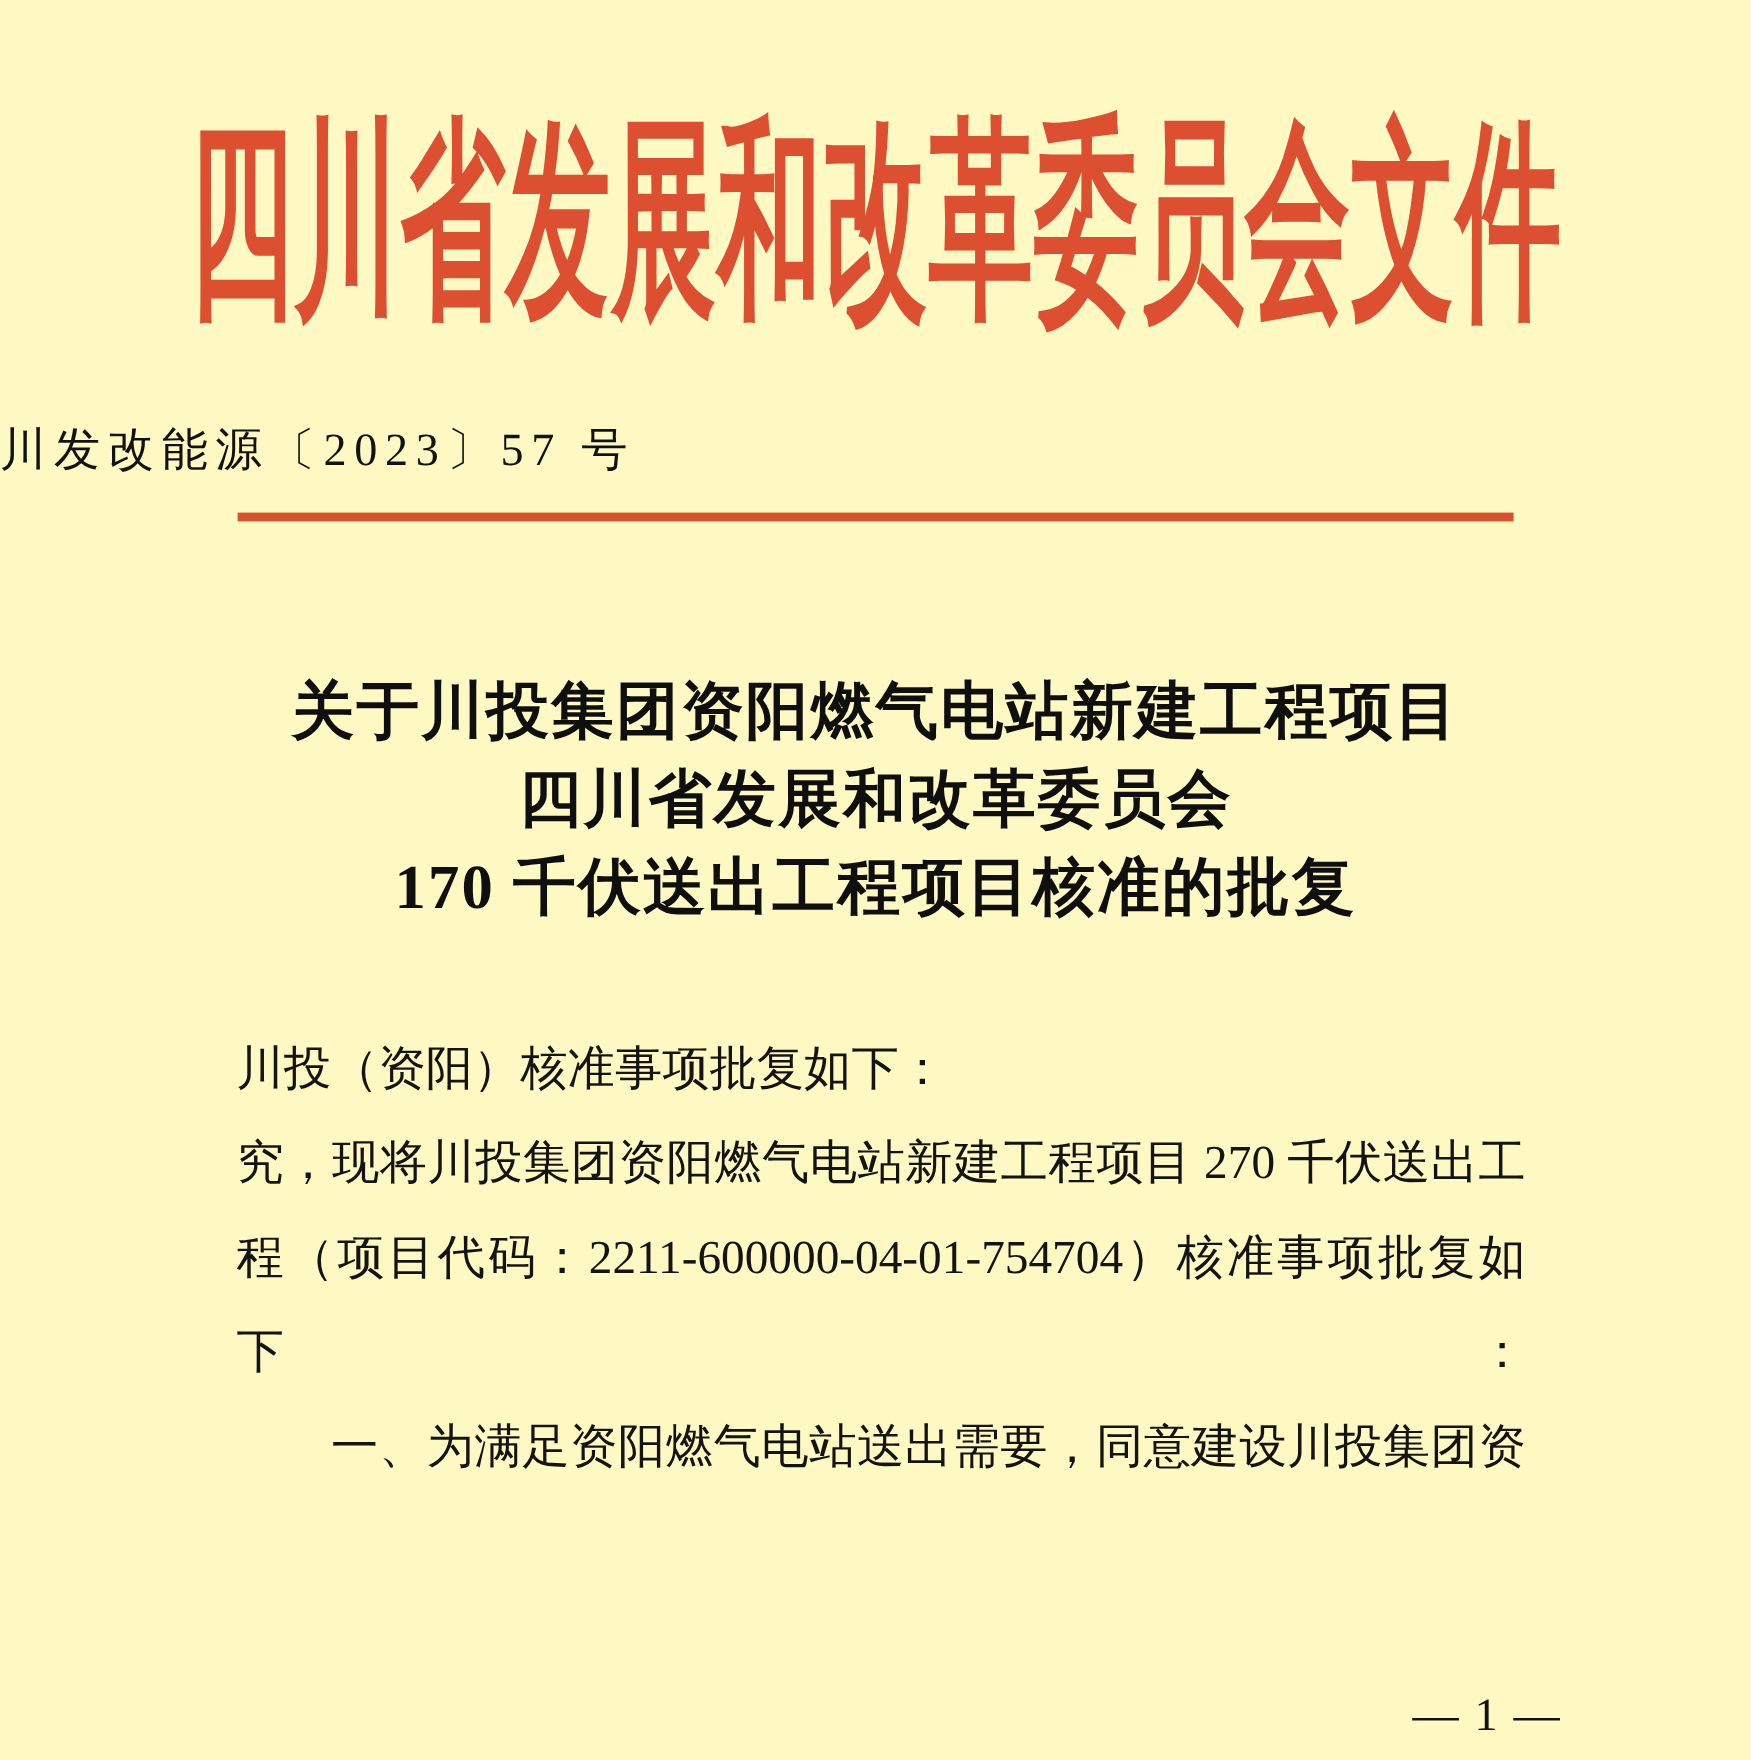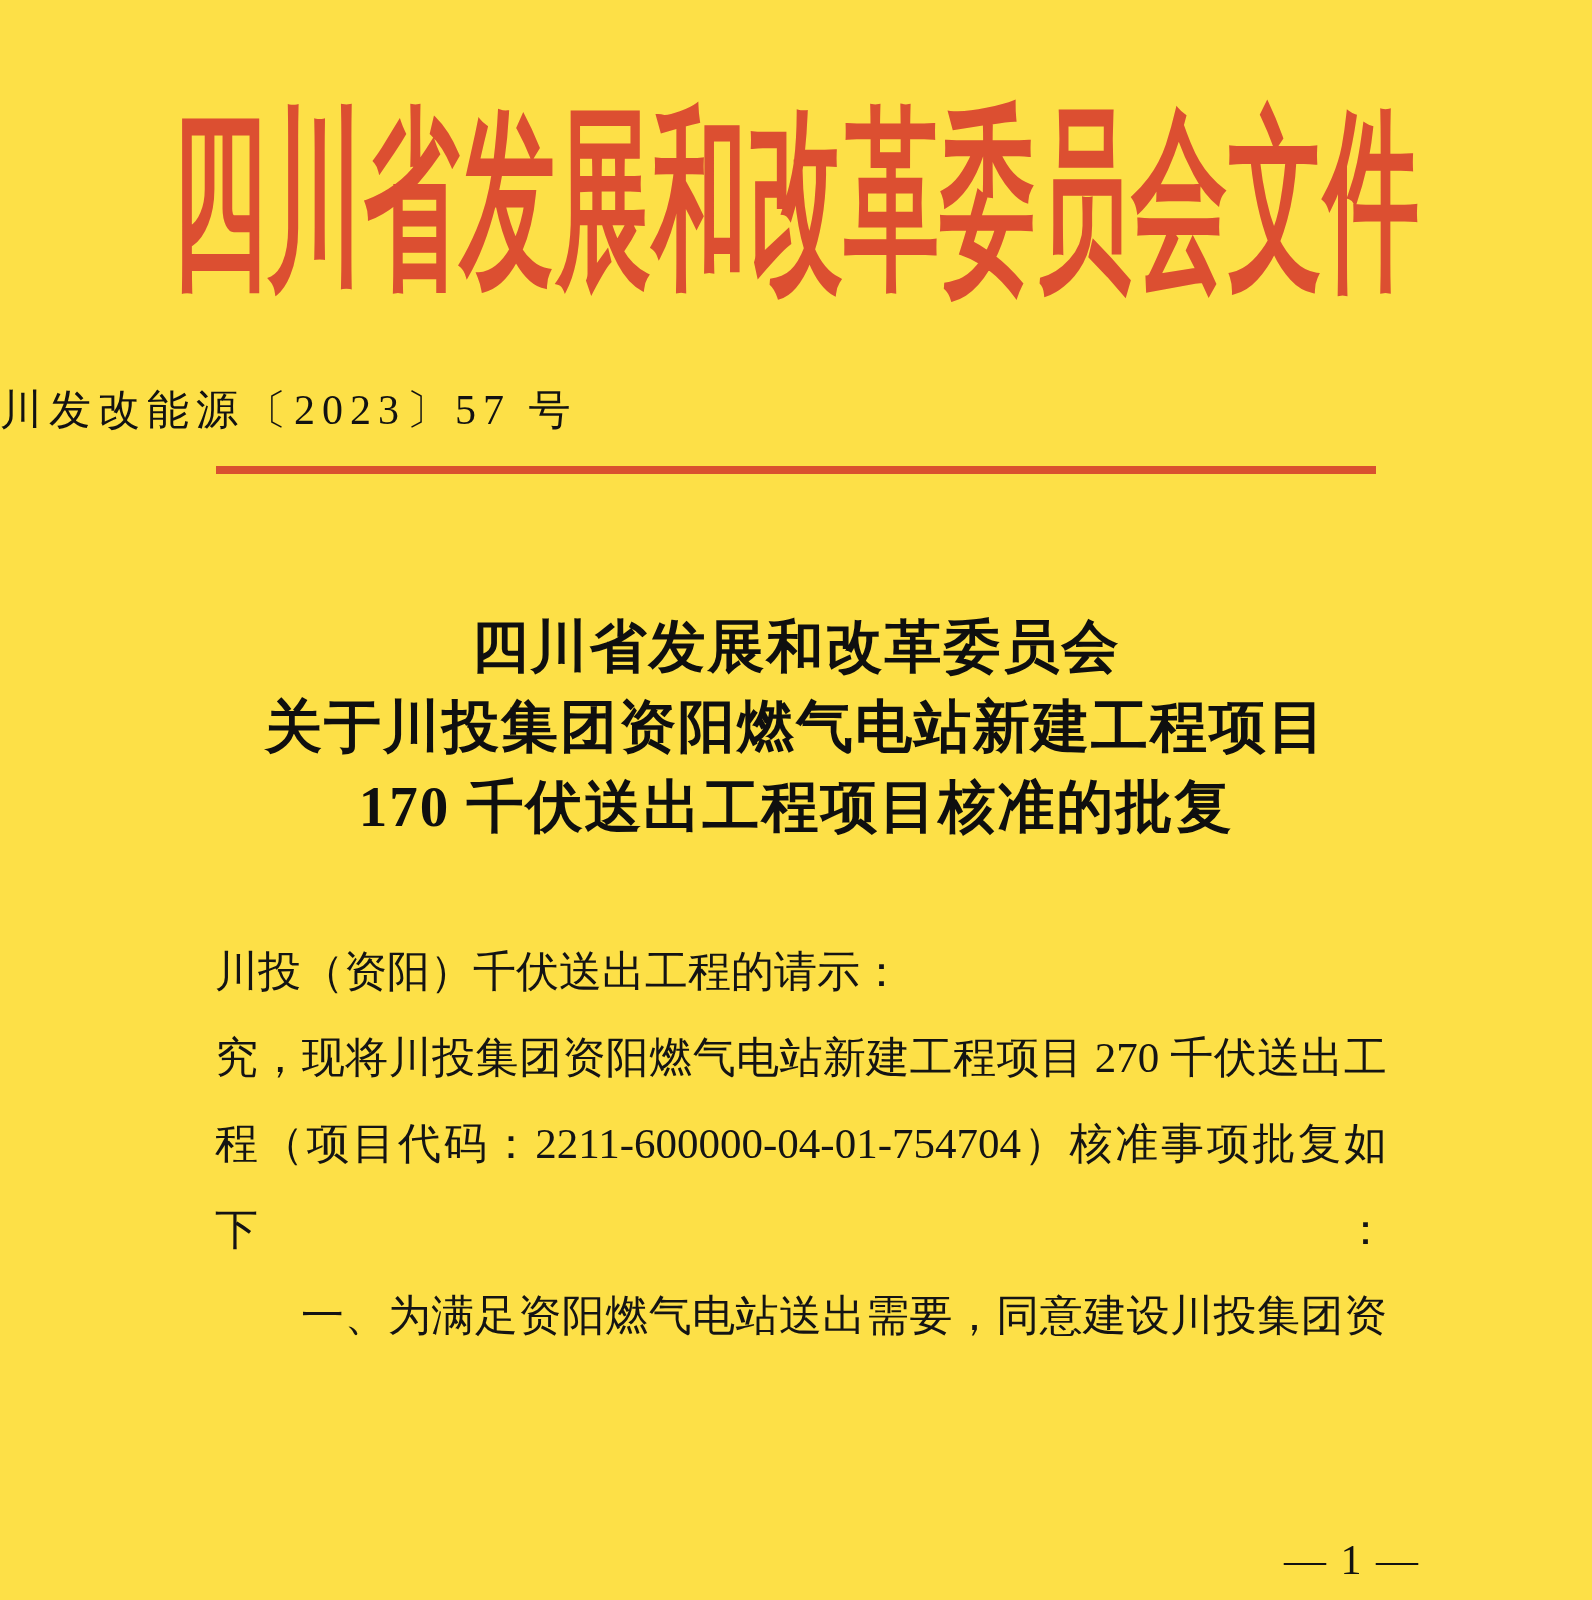--- a/index.html
+++ b/index.html
@@ -4,21 +4,21 @@
 <style>
   html, body {
     margin: 0;
     padding: 0;
     background: #fdfdfb;
   }
   .page {
     position: relative;
     width: 1592px;
     height: 1600px;
-    background: #fde047;
+    background: #fef9c3;
     overflow: hidden;
     font-family: "Liberation Serif", "DejaVu Serif", serif;
     color: #161616;
   }
   
   .banner {
     margin-top: 102px;
     height: 200px;
     display: flex;
     align-items: center;
@@ -97,27 +97,27 @@
 
   <div class="banner">
     <span class="banner-text">四川省发展和改革委员会文件</span>
   </div>
 
   <div class="doc-number">川发改能源〔2023〕57 号</div>
 
   <div class="red-divider"></div>
 
   <div class="title-block">
+    <div class="title-line">关于川投集团资阳燃气电站新建工程项目</div>
     <div class="title-line">四川省发展和改革委员会</div>
-    <div class="title-line">关于川投集团资阳燃气电站新建工程项目</div>
     <div class="title-line">170 千伏送出工程项目核准的批复</div>
   </div>
 
   <div class="body-block">
-    <div class="body-line">川投（资阳）千伏送出工程的请示：</div>
+    <div class="body-line">川投（资阳）核准事项批复如下：</div>
     <div class="body-line just">究，现将川投集团资阳燃气电站新建工程项目 270 千伏送出工</div>
     <div class="body-line just">程（项目代码：2211-600000-04-01-754704）核准事项批复如下：</div>
     <div class="body-line just indent">一、为满足资阳燃气电站送出需要，同意建设川投集团资</div>
 
   </div>
 
   <div class="page-number">— 1 —</div>
 
 </div>
 

